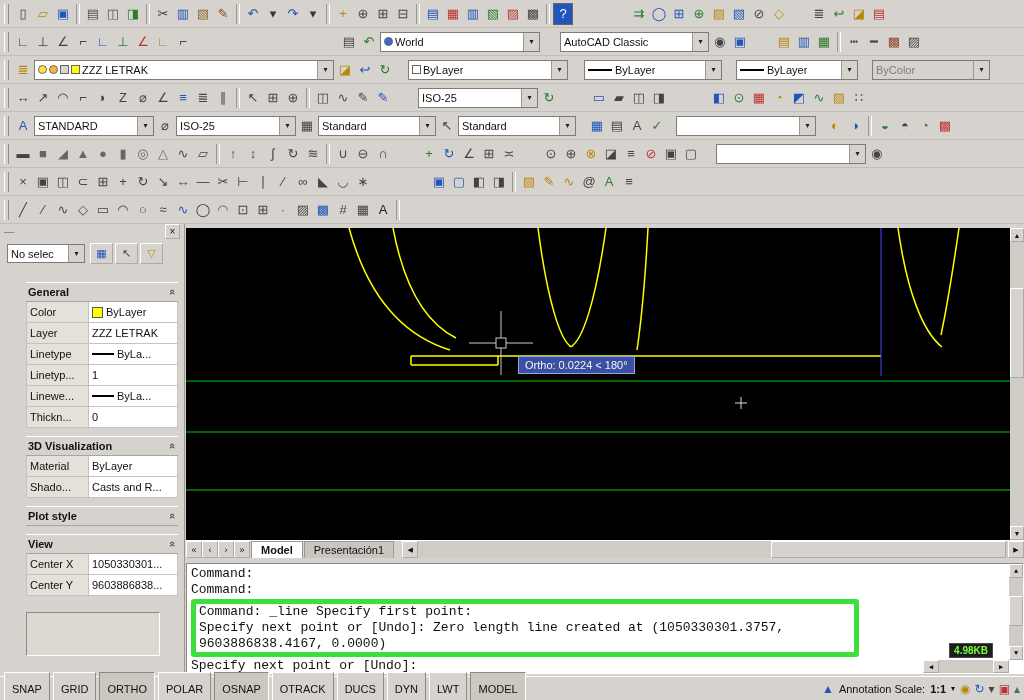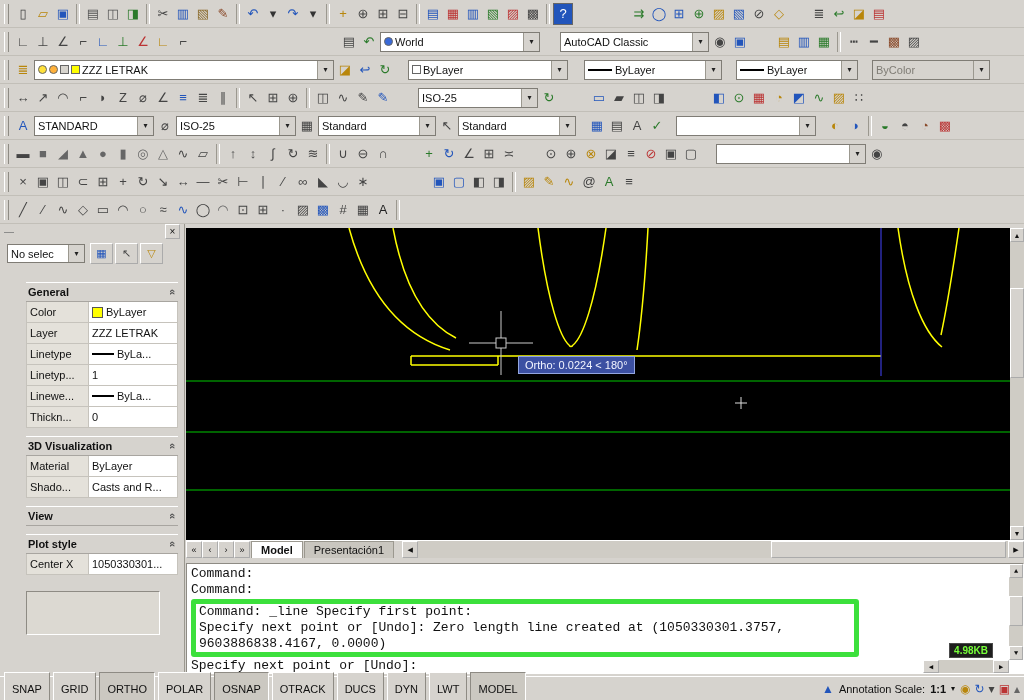--- a/index.html
+++ b/index.html
@@ -862,31 +862,37 @@
             <span>ByLayer</span>
           </div>
         </div>
         <div class="prow">
           <div class="plabel">Shado...</div>
           <div class="pvalue">
             <span>Casts and R...</span>
           </div>
         </div>
         <div class="psec-header">
+          <span class="psec-title">Plot style</span>
+          <span class="chev">«</span>
+        </div>
+        <div class="psec-header">
           <span class="psec-title">View</span>
-          <span class="chev">«</span>
-        </div>
-        <div class="psec-header">
-          <span class="psec-title">Plot style</span>
           <span class="chev">«</span>
         </div>
         <div class="prow">
           <div class="plabel">Center X</div>
           <div class="pvalue">
             <span>1050330301...</span>
+          </div>
+        </div>
+        <div class="prow">
+          <div class="plabel">Center Y</div>
+          <div class="pvalue">
+            <span>9603886838...</span>
           </div>
         </div>
       </div>
     <div id="palette-empty"></div>
   </div>
 
   <div id="canvas">
     <svg id="draw-svg" viewBox="0 0 824 312" width="824" height="312" xmlns="http://www.w3.org/2000/svg">
       <g stroke="#ffff00" fill="none" stroke-width="1.5">
         <path d="M163 0 C180 62, 212 106, 264 122"></path>

